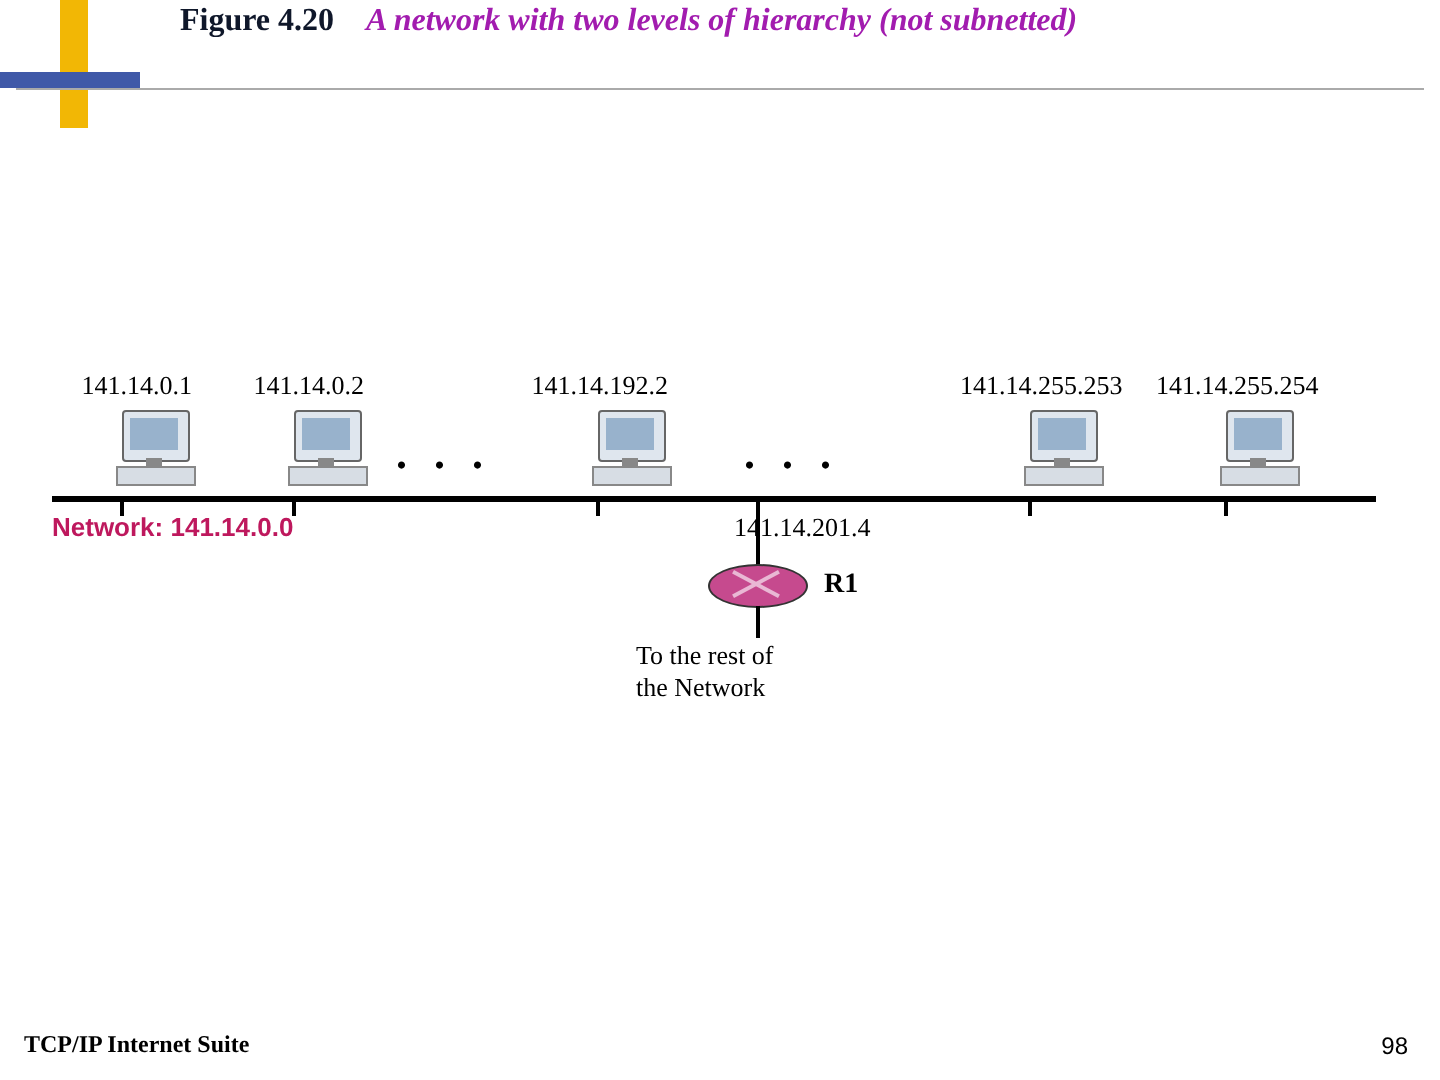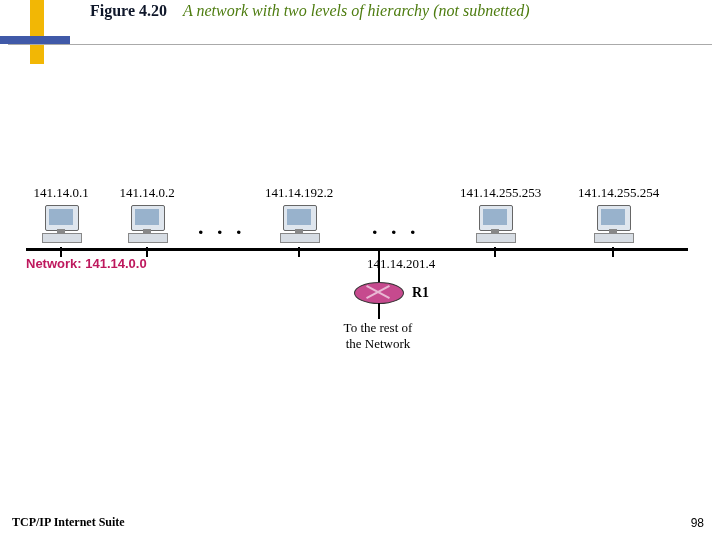--- a/index.html
+++ b/index.html
@@ -7,48 +7,48 @@
   .slide{position:absolute;inset:0}
 
   
   .deco{position:absolute;left:0;top:0;width:80px;height:70px}
   .deco .vbar{position:absolute;left:30px;top:0;width:14px;height:64px;background:#f2b705}
   .deco .hbar{position:absolute;left:0;top:36px;width:70px;height:8px;background:#4059a8}
   .hr{position:absolute;left:8px;right:8px;top:44px;height:1px;background:#aaa}
 
   .title{position:absolute;left:90px;top:2px;font-size:16px;font-family:"Times New Roman",serif}
   .title .num{font-weight:bold;font-style:normal;color:#0f172a}
-  .title .txt{font-weight:normal;font-style:italic;color:#4d7c0f}
+  .title .txt{font-weight:bold;font-style:italic;color:#a21caf}
 
   
   .bus{position:absolute;left:26px;top:248px;width:662px;height:3px;background:#000}
 
   .netlabel{position:absolute;left:26px;top:256px;font-family:Arial,sans-serif;font-size:13px;font-weight:bold;color:#be185d}
 
   
-  .host{position:absolute;width:70px;text-align:center}
+  .host{position:absolute;width:70px;text-align:right}
   .host .ip{font-family:"Times New Roman",serif;font-size:13px;white-space:nowrap;margin-bottom:4px}
   .host .pc{display:inline-block;position:relative;width:38px;height:36px}
   .host .pc .mon{position:absolute;left:3px;top:0;width:32px;height:24px;background:#dfe6ee;border:1px solid #666;border-radius:2px}
   .host .pc .mon:after{content:"";position:absolute;left:3px;top:3px;width:24px;height:16px;background:#98b2cc}
   .host .pc .stand{position:absolute;left:15px;top:24px;width:8px;height:4px;background:#888}
   .host .pc .base{position:absolute;left:0;top:28px;width:38px;height:8px;background:#d7dde4;border:1px solid #888}
   .host .drop{width:2px;background:#000;margin:2px auto 0}
 
   .dots{position:absolute;top:214px;font-size:22px;font-weight:bold;letter-spacing:4px}
 
   
   .riplabel{position:absolute;font-family:"Times New Roman",serif;font-size:13px}
   .rdrop{position:absolute;width:2px;background:#000}
   .router{position:absolute;width:48px;height:20px;border-radius:50%;background:#c64a8e;border:1px solid #333}
   .router:before,.router:after{content:"";position:absolute;background:#e9b8d4;transform:rotate(28deg)}
   .router:before{left:10px;top:8px;width:26px;height:2px}
   .router:after{left:10px;top:8px;width:26px;height:2px;transform:rotate(-28deg)}
   .rlabel{position:absolute;font-family:"Times New Roman",serif;font-weight:bold;font-size:14px}
-  .rnote{position:absolute;font-family:"Times New Roman",serif;font-size:13px;text-align:center;width:120px}
+  .rnote{position:absolute;font-family:"Times New Roman",serif;font-size:13px;text-align:left;width:120px}
 
   .footer{position:absolute;left:12px;bottom:10px;font-family:"Times New Roman",serif;font-weight:bold;font-size:12px}
   .pagenum{position:absolute;right:16px;bottom:10px;font-family:Arial,sans-serif;font-size:12px}
 </style>
 </head>
 <body>
 
 <div class="slide">
 
   <div class="deco">
@@ -80,21 +80,21 @@
   <div class="dots" style="left:198px">. . .</div>
 
   <div class="host" style="left:264px;top:185px">
     <div class="ip">141.14.192.2</div>
     <div class="pc"><div class="mon"></div><div class="stand"></div><div class="base"></div></div>
     <div class="drop" style="height:10px"></div>
   </div>
 
   <div class="dots" style="left:372px">. . .</div>
 
-  <div class="host" style="left:460px;top:185px">
+  <div class="host" style="left:480px;top:185px">
     <div class="ip">141.14.255.253</div>
     <div class="pc"><div class="mon"></div><div class="stand"></div><div class="base"></div></div>
     <div class="drop" style="height:10px"></div>
   </div>
   <div class="host" style="left:578px;top:185px">
     <div class="ip">141.14.255.254</div>
     <div class="pc"><div class="mon"></div><div class="stand"></div><div class="base"></div></div>
     <div class="drop" style="height:10px"></div>
   </div>
 

